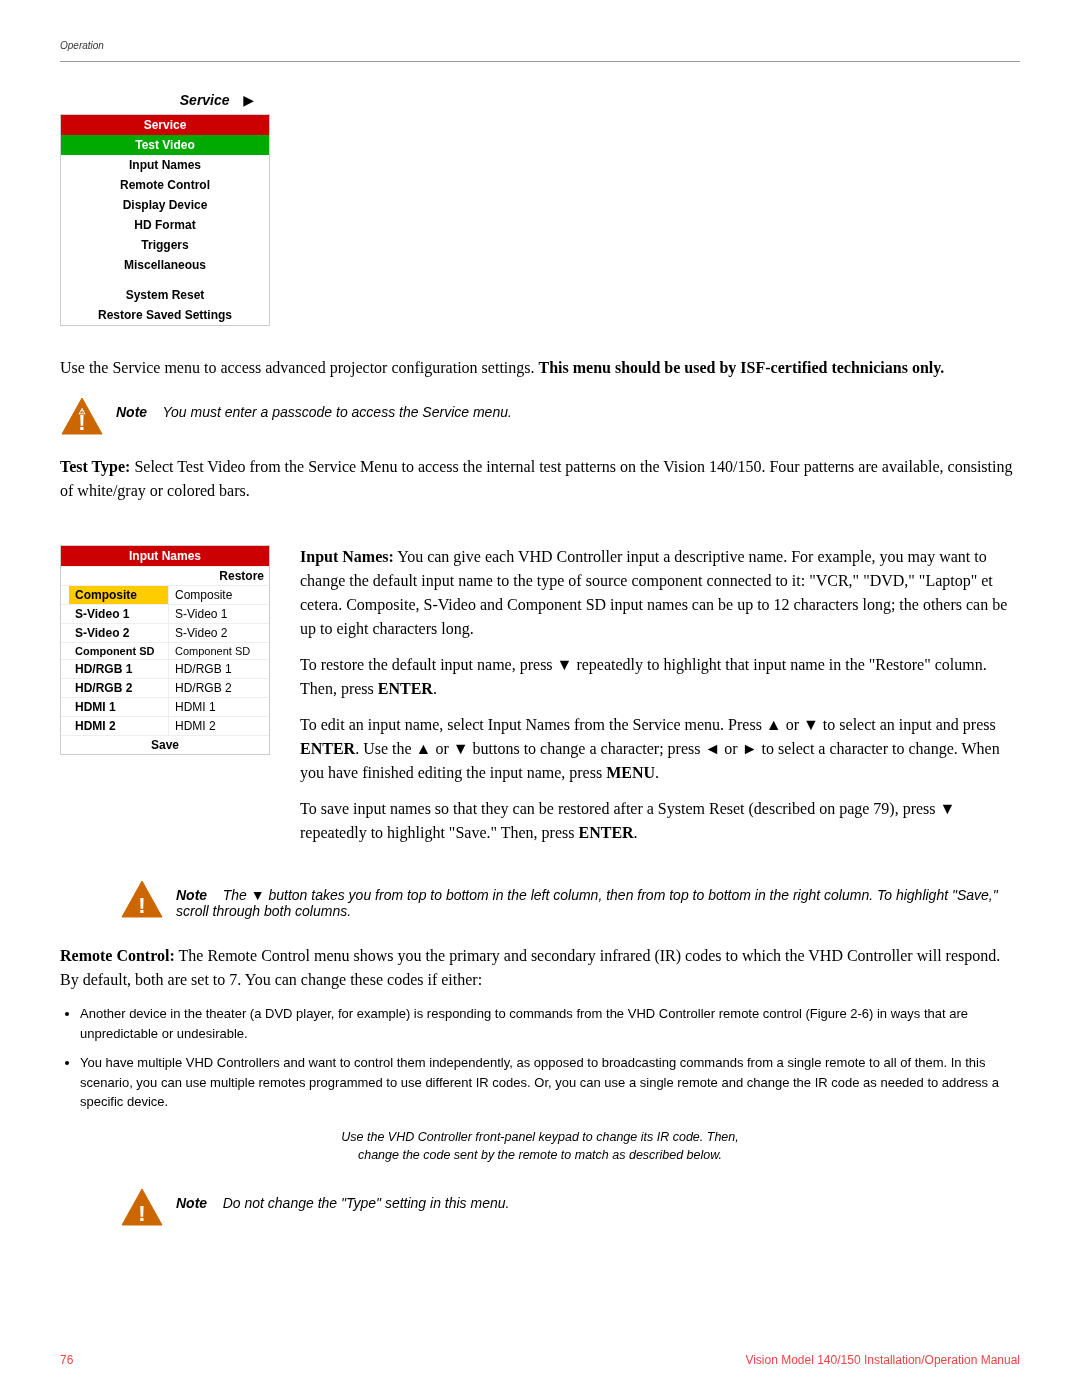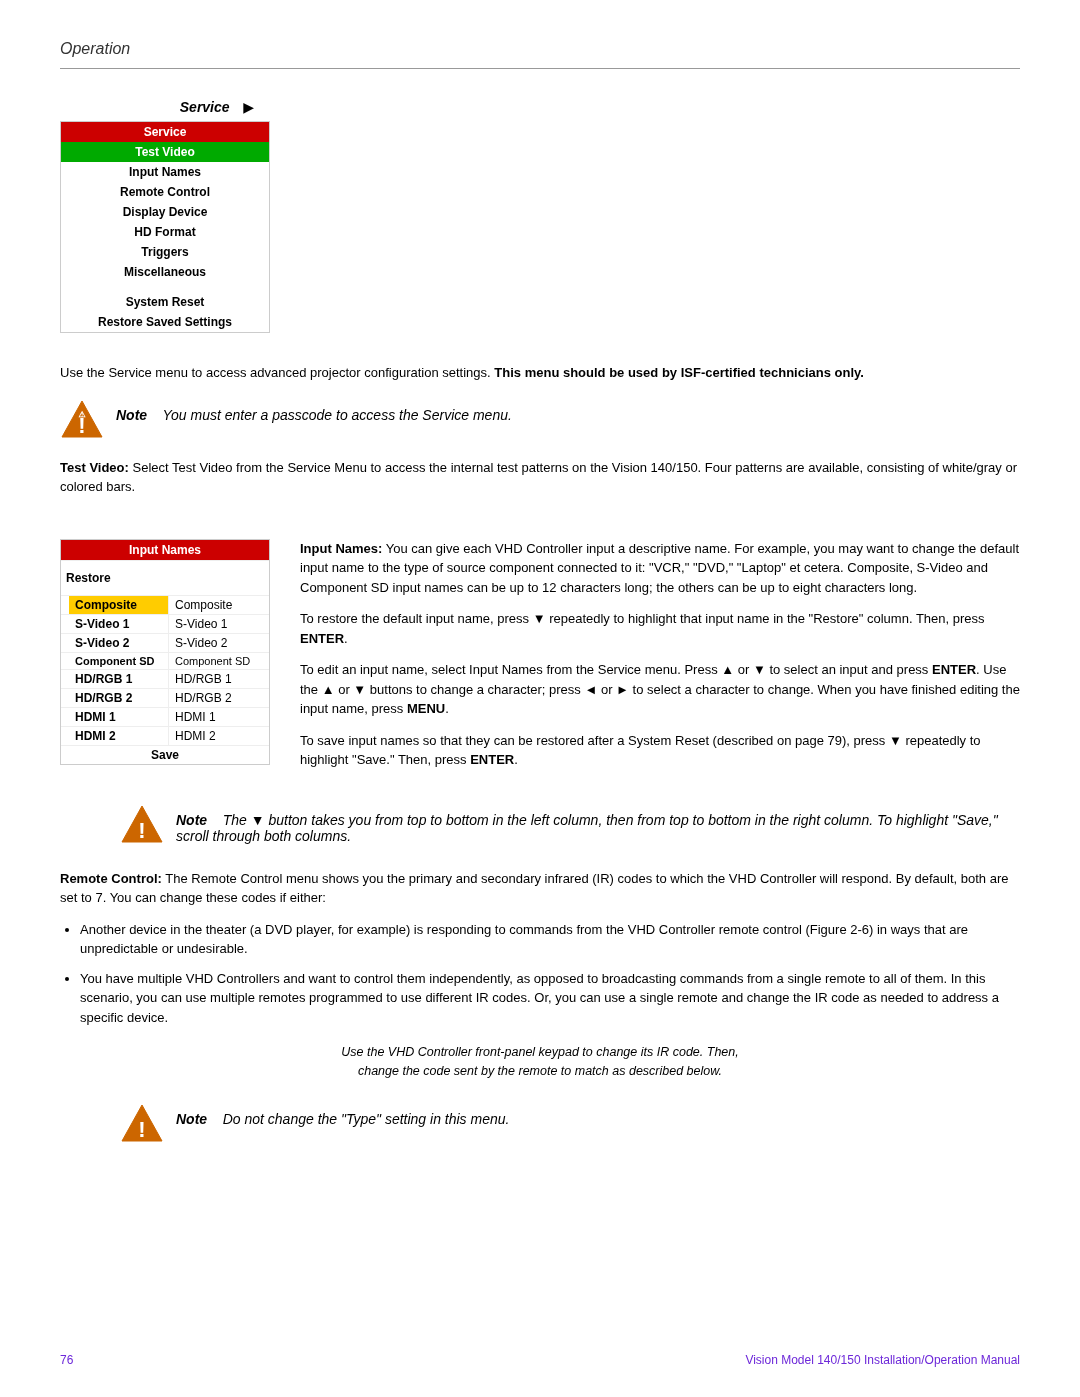--- a/index.html
+++ b/index.html
@@ -18,21 +18,21 @@
       padding: 40px 60px 60px 60px;
       position: relative;
     }
     .header-rule {
       border: none;
       border-top: 1px solid #999;
       margin-bottom: 30px;
     }
     .operation-label {
       font-style: italic;
-      font-size: 16px;
+      font-size: 10px;
       color: #333;
       margin-bottom: 10px;
     }
     
     .section {
       display: flex;
       gap: 30px;
       margin-bottom: 30px;
       flex-direction: column;
     }
@@ -86,21 +86,22 @@
     }
     .note-text {
       font-style: italic;
       font-size: 14px;
       padding-top: 10px;
     }
     
     .para {
       margin-bottom: 12px;
       line-height: 1.5;
-      font-size: 13px;
+      font-size: 16px;
+      font-family: Liberation Serif, serif;
     }
     .para b {
       font-weight: bold;
     }
     
     .input-names-section {
       display: flex;
       gap: 30px;
       margin-bottom: 20px;
     }
@@ -130,22 +131,22 @@
     }
     .input-names-box .row .col1.yellow-bg {
       background: #ffcc00;
       color: #000;
     }
     .input-names-box .row .col2 {
       width: 50%;
       padding: 2px 6px;
     }
     .input-names-box .restore-row {
-      text-align: left;
-      padding: 10px 5px;
+      text-align: right;
+      padding: 2px 5px;
       border-top: 1px solid #eee;
       font-weight: bold;
     }
     .input-names-box .save-row {
       text-align: center;
       padding: 2px 5px;
       border-top: 1px solid #eee;
       font-weight: bold;
     }
     
@@ -168,21 +169,21 @@
     }
     
     .footer {
       position: absolute;
       bottom: 30px;
       left: 60px;
       right: 60px;
       display: flex;
       justify-content: space-between;
       font-size: 12px;
-      color: #6d28d9;
+      color: #ef4444;
     }
   </style>
 </head>
 <body>
 
 <div class="page">
   <div class="operation-label">Operation</div>
   <hr class="header-rule">
 
   <div class="section">
@@ -217,21 +218,21 @@
             <text x="22" y="36" text-anchor="middle" fill="white" font-size="22" font-weight="bold">!</text>
             <text x="22" y="20" text-anchor="middle" fill="white" font-size="8" font-weight="bold">⚠</text>
           </svg>
         </div>
         <span class="note-text">
           <b>Note</b>&nbsp;&nbsp;&nbsp;
           <span>You must enter a passcode to access the Service menu.</span>
         </span>
       </div>
       <p class="para">
-        <b>Test Video:</b>
+        <b>Test Type:</b>
         <span> Select Test Video from the Service Menu to access the internal test patterns on the Vision 140/150. Four patterns are available, consisting of white/gray or colored bars.</span>
       </p>
     </div>
   </div>
 
   <div class="input-names-section">
     <div style="width:210px; flex-shrink:0;">
       <div class="input-names-box">
         <div class="header-row">Input Names</div>
         <div class="restore-row">Restore</div>

